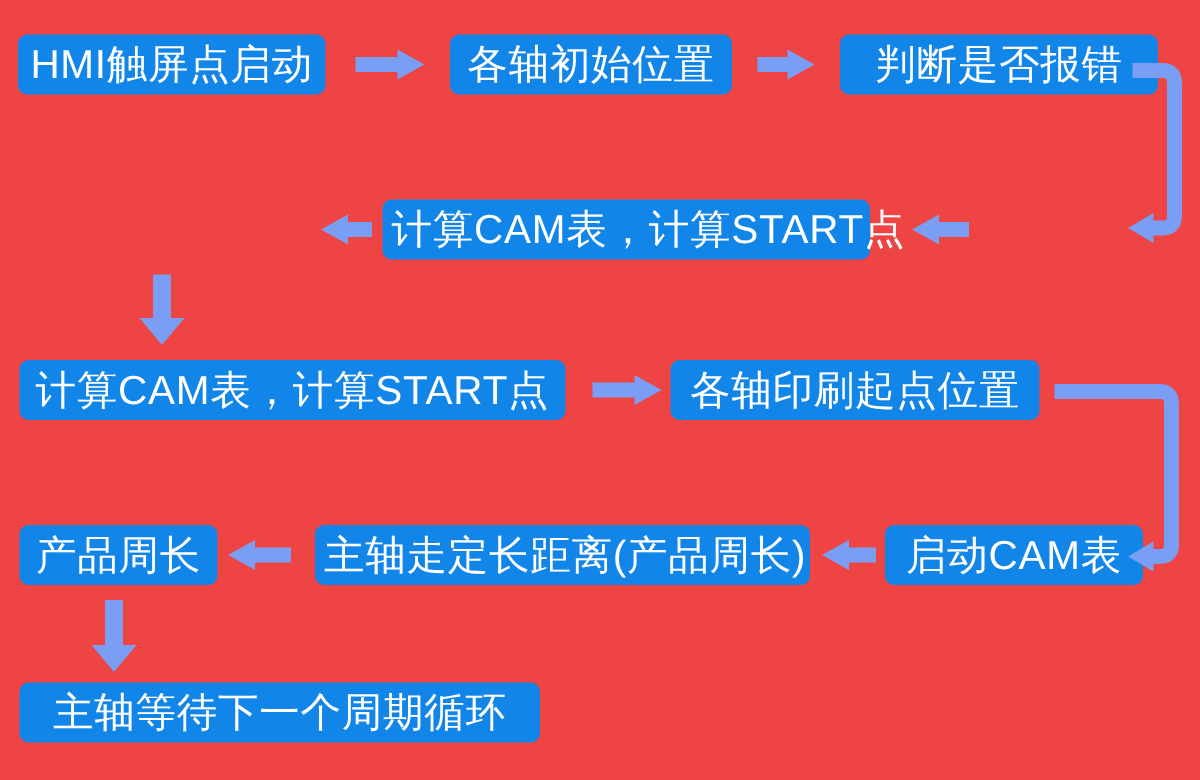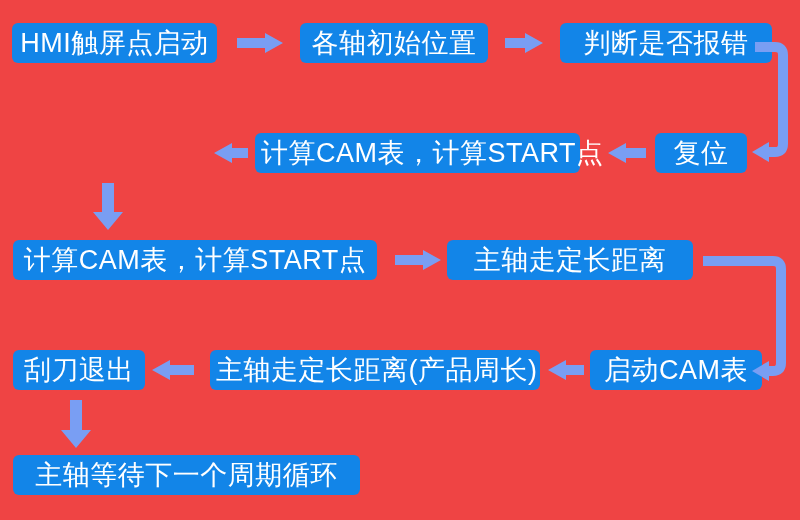--- a/index.html
+++ b/index.html
@@ -42,26 +42,25 @@
 </head>
 <body>
 
 <div class="canvas">
 
   <div class="node" style="left:12px;  top:23px;  width:205px">HMI触屏点启动</div>
   <div class="node" style="left:300px; top:23px;  width:188px">各轴初始位置</div>
   <div class="node" style="left:560px; top:23px;  width:212px">判断是否报错</div>
 
   <div class="node" style="left:255px; top:133px; width:325px">计算CAM表，计算START点</div>
-  <div class="node" style="left:655px; top:133px; width:92px">复位</div>
 
   <div class="node" style="left:13px;  top:240px; width:364px">计算CAM表，计算START点</div>
-  <div class="node" style="left:447px; top:240px; width:246px">主轴走定长距离</div>
+  <div class="node" style="left:447px; top:240px; width:246px">各轴印刷起点位置</div>
 
-  <div class="node" style="left:13px;  top:350px; width:132px">刮刀退出</div>
+  <div class="node" style="left:13px;  top:350px; width:132px">产品周长</div>
   <div class="node" style="left:210px; top:350px; width:330px">主轴走定长距离(产品周长)</div>
   <div class="node" style="left:590px; top:350px; width:172px">启动CAM表</div>
 
   <div class="node" style="left:13px;  top:455px; width:347px">主轴等待下一个周期循环</div>
 
   <svg class="arrow-layer" viewBox="0 0 800 520" xmlns="http://www.w3.org/2000/svg">
 
     <polygon points="237,38 265,38 265,33 283,43 265,53 265,48 237,48" fill="#799ef3"></polygon>
 
     <polygon points="505,38 525,38 525,33 543,43 525,53 525,48 505,48" fill="#799ef3"></polygon>

